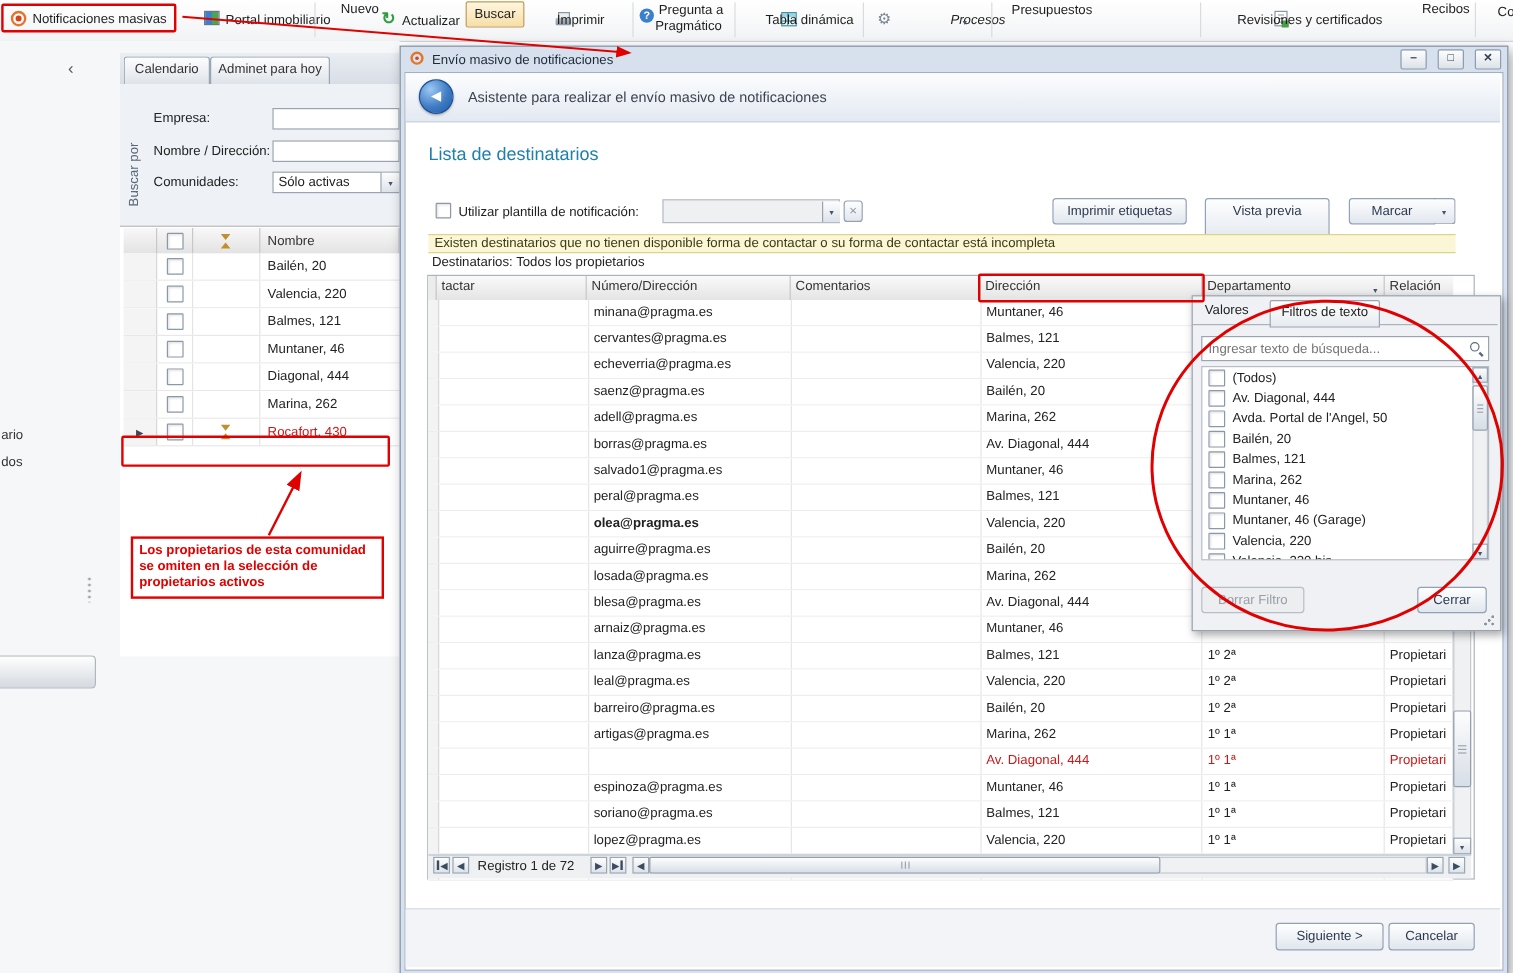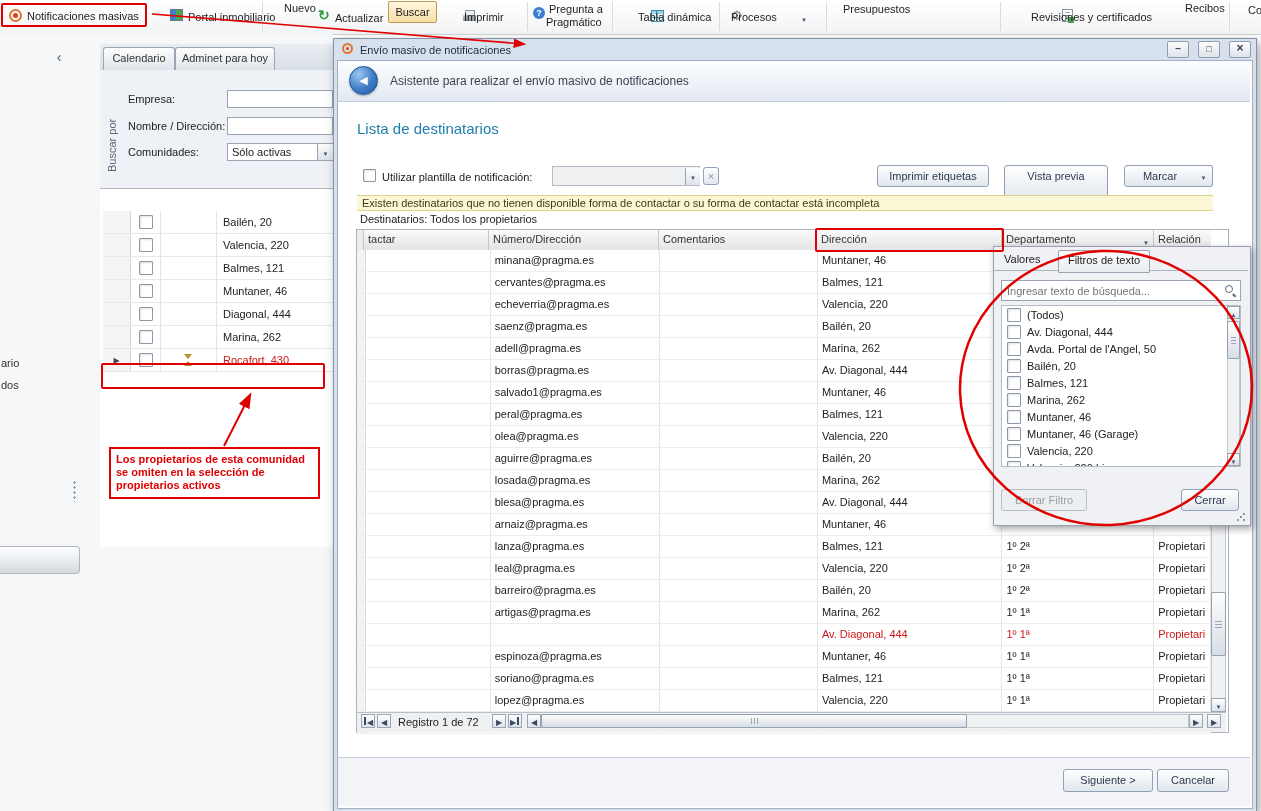--- a/index.html
+++ b/index.html
@@ -154,21 +154,21 @@
       <span class="rb-label" style="left:464px;top:11px;">Imprimir</span>
       <div class="vsep" style="left:527px;"></div>
       <span class="ico-question abs" style="left:533px;top:7px;"></span>
       <span class="rb-label" style="left:549px;top:3px;">Pregunta a</span>
       <span class="rb-label" style="left:546px;top:16px;">Pragmático</span>
       <div class="vsep" style="left:612px;"></div>
       <span class="ico-pivot abs" style="left:619px;top:9px;"></span>
       <span class="rb-label" style="left:638px;top:11px;">Tabla dinámica</span>
       <div class="vsep" style="left:719px;"></div>
       <span class="ico-gear abs" style="left:731px;top:9px;"></span>
-      <span class="rb-label" style="left:731px;top:11px;">Procesos</span>
+      <span class="rb-label" style="left:792px;top:11px;font-style:italic;">Procesos</span>
       <span class="dd-arrow abs" style="left:801px;top:12px;"></span>
       <div class="vsep" style="left:826px;"></div>
       <span class="rb-label" style="left:843px;top:3px;">Presupuestos</span>
       <div class="vsep" style="left:1000px;"></div>
       <span class="ico-cert abs" style="left:1014px;top:9px;"></span>
       <span class="rb-label" style="left:1031px;top:11px;">Revisiones y certificados</span>
       <span class="rb-label" style="left:1185px;top:2px;">Recibos</span>
       <div class="vsep" style="left:1229px;"></div>
       
       <span class="rb-label" style="left:1248px;top:4px;">Co</span>
@@ -189,20 +189,30 @@
     <span class="vtext" style="left:106px;top:172px;">Buscar por</span>
     <span class="fld-label" style="left:128px;top:93px;">Empresa:</span>
     <span class="fld-label" style="left:128px;top:120px;">Nombre / Dirección:</span>
     <span class="fld-label" style="left:128px;top:146px;">Comunidades:</span>
     <input class="inp" style="left: 227px; top: 90px; width: 106px; height: 18px;" value="">
     <input class="inp" style="left: 227px; top: 117px; width: 106px; height: 18px;" value="">
     <div class="combo nowrap" style="left:227px;top:143px;width:106px;height:18px;">Sólo activas</div>
     <div class="combo-btn" style="left:317px;top:144px;width:15px;height:16px;"><span class="dd-arrow"></span></div>
 
     <div class="lgrid-bg"></div>
+    <div class="lghead">
+      <div class="lghc" style="width:28px;"></div>
+      <div class="lghc" style="width:30px;">
+          <span class="cb"></span>
+        </div>
+      <div class="lghc" style="width:56px;">
+          <span class="ico-hourglass"></span>
+        </div>
+      <div class="lghc" style="width:116px;justify-content:flex-start;padding-left:6px;font-size:11px;color:#333;">Nombre</div>
+    </div>
     <div id="left-rows">
         <div class="lrow">
           <div class="lc lc1"></div>
           <div class="lc lc2">
             <span class="cb"></span>
           </div>
           <div class="lc lc3"></div>
           <div class="lc lc4">Bailén, 20</div>
         </div>
         <div class="lrow">
@@ -373,21 +383,21 @@
           <div class="gcell" style="width: 125px;"></div>
           <div class="gcell" style="width: 170px;">peral@pragma.es</div>
           <div class="gcell" style="width: 158px;"></div>
           <div class="gcell" style="width: 185px;">Balmes, 121</div>
           <div class="gcell" style="width: 152px;"></div>
           <div class="gcell" style="width: 57px;"></div>
         </div>
         <div class="grow">
           <div class="gcell gind" style="width: 7px;"></div>
           <div class="gcell" style="width: 125px;"></div>
-          <div class="gcell" style="width: 170px;">olea@pragma.es</div>
+          <div class="gcell" style="width: 170px; font-weight: bold;">olea@pragma.es</div>
           <div class="gcell" style="width: 158px;"></div>
           <div class="gcell" style="width: 185px;">Valencia, 220</div>
           <div class="gcell" style="width: 152px;"></div>
           <div class="gcell" style="width: 57px;"></div>
         </div>
         <div class="grow">
           <div class="gcell gind" style="width: 7px;"></div>
           <div class="gcell" style="width: 125px;"></div>
           <div class="gcell" style="width: 170px;">aguirre@pragma.es</div>
           <div class="gcell" style="width: 158px;"></div>

